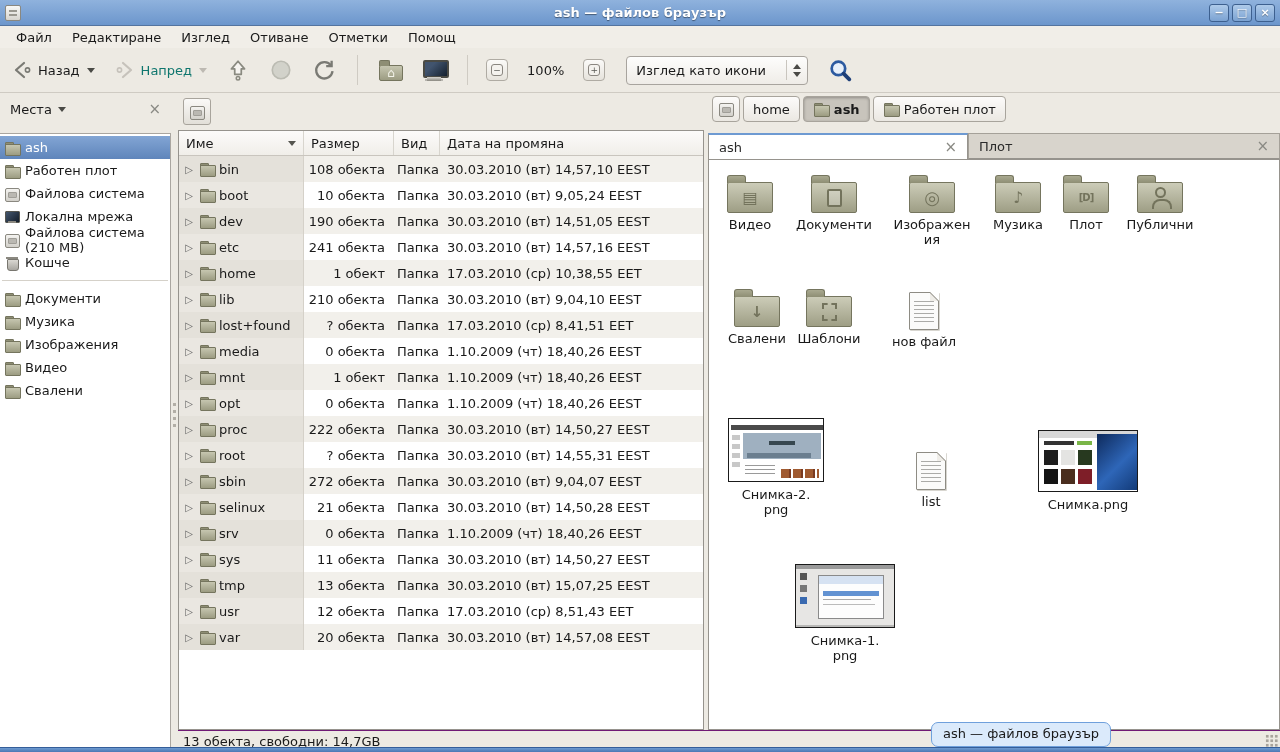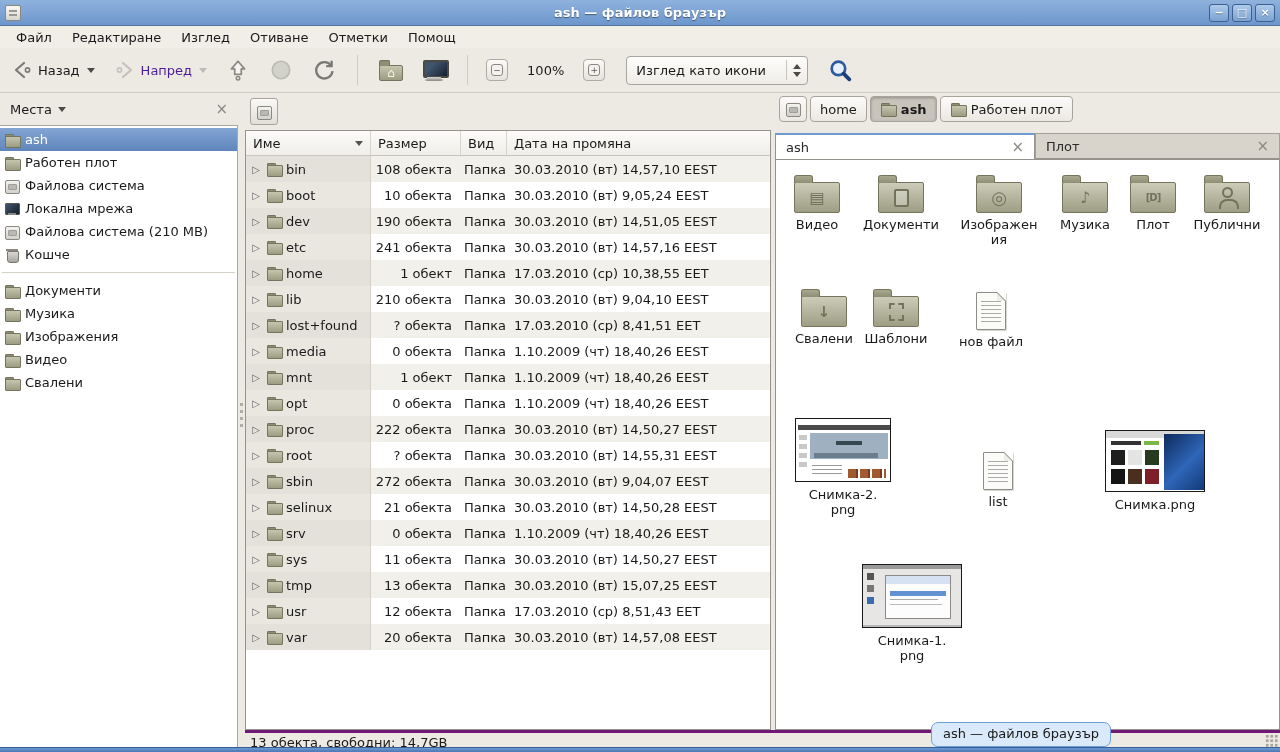--- a/index.html
+++ b/index.html
@@ -23,21 +23,21 @@
 
   
   .menubar { height:22px; display:flex; align-items:center; padding-left:6px; background:#F1EEE8; }
   .menu-item { padding:2px 10px; }
 
   
   .toolbar { height:45px; display:flex; align-items:center; padding:0 6px; gap:9px;
     border-bottom:1px solid #CFCBC3; background:#EDEAE3; }
   .tbtn { display:flex; align-items:center; gap:5px; padding:4px 5px; border-radius:4px; }
   .tbtn .lbl { padding-top:1px; }
-  .tbtn.disabled { color:#4c1d95; }
+  .tbtn.disabled { color:#0f766e; }
   .chev { width:0; height:0; border-left:4px solid transparent; border-right:4px solid transparent;
     border-top:5px solid #4a4a46; margin-left:2px; }
   .chev.dis { border-top-color:#BDB9B2; }
   .tsep { width:1px; height:30px; background:#CFCBC3; margin:0 7px; flex:none; }
   .tb-folder { width:24px; height:16px; position:relative; margin-top:6px; border-radius:2px;
     background:linear-gradient(#C6C6B0,#9C9C82); border:1px solid #75755E; }
   .tb-folder::before { content:""; position:absolute; top:-6px; left:-1px; width:9px; height:5px;
     background:#8E8E74; border:1px solid #75755E; border-bottom:none; border-radius:2px 2px 0 0; }
   .tb-folder::after { content:"⌂"; position:absolute; inset:0; color:#F2F2E8; font-size:12px;
     line-height:14px; text-align:center; }
@@ -56,21 +56,21 @@
   .view-select .vtext { flex:1; }
   .vs-div { width:1px; height:20px; background:#C9C5BE; margin:0 6px; }
   .spinner i { display:block; width:0; height:0; border-left:4px solid transparent; border-right:4px solid transparent; }
   .spinner .up { border-bottom:5px solid #4a4a46; margin-bottom:3px; }
   .spinner .down { border-top:5px solid #4a4a46; }
   .search-btn { margin-left:10px; display:flex; align-items:center; }
 
   
   .main { display:flex; height:659px; }
 
-  .sidebar { width:238px; flex:none; display:flex; flex-direction:column; }
+  .sidebar { width:171px; flex:none; display:flex; flex-direction:column;gap:8px; }
   .sidebar-header { height:32px; display:flex; align-items:center; padding:0 10px; gap:4px; }
   .sidebar-header .close, .tab .close { color:#8a8a84; font-size:15px; line-height:14px; }
   .sidebar-header .close { margin-left:auto; }
   .sidebar-list { flex:1; background:#fff; border:1px solid #AAA6A0; border-left:none; border-bottom:none; padding-top:2px; }
   .s-item { height:23px; display:flex; align-items:center; gap:5px; padding:0 4px; }
   .s-item.selected { background:linear-gradient(#82A5D4,#5F85BB); color:#fff; }
   .s-sep { height:11px; margin:0 0 2px; position:relative; }
   .s-sep::after { content:""; position:absolute; left:2px; right:2px; top:6px; height:1px; background:#D5D1C9; }
 
   .mi { width:16px; height:16px; position:relative; flex:none; }
@@ -198,21 +198,21 @@
       linear-gradient(#D6E2F2,#D6E2F2),
       linear-gradient(#6292D2,#6292D2),
       linear-gradient(#AAA,#AAA), linear-gradient(#BBB,#BBB),
       linear-gradient(#FDFDFD,#FDFDFD), linear-gradient(#8A8A8A,#8A8A8A),
       linear-gradient(#555,#555), linear-gradient(#777,#777), linear-gradient(#3A6AB0,#3A6AB0),
       linear-gradient(#9A9A9A,#9A9A9A), linear-gradient(#B8B8B6,#B8B8B6);
     background-position:23px 11px, 27px 26px, 27px 34px, 27px 39px, 23px 11px, 22px 10px, 4px 8px, 4px 20px, 4px 32px, 0 0, 0 60px;
     background-size:64px 8px, 56px 5px, 48px 1px, 52px 1px, 64px 42px, 66px 44px, 7px 7px, 7px 7px, 7px 7px, 100px 4px, 100px 4px; }
 
   
-  .statusbar { height:22px; flex:none; border-top:3px solid #701a75; display:flex; align-items:center;
+  .statusbar { height:22px; flex:none; border-top:1px solid #701a75; display:flex; align-items:center;
     padding-left:5px; position:relative; }
   .statusbar::after { content:""; position:absolute; right:2px; bottom:5px; width:13px; height:13px;
     background:radial-gradient(circle,#A8A49C 1.3px,transparent 1.5px); background-size:4.5px 4.5px; }
   .tooltip { position:absolute; left:931px; top:722px; height:25px; padding:3px 11px; background:#DBEAFB;
     border:1px solid #6FA0DC; border-radius:7px; z-index:20; }
   .bottom-strip { position:absolute; left:0; right:0; bottom:0; height:5px; z-index:10;
     background:linear-gradient(#6E9AD0,#4A78B4); border-top:1px solid #345E9A; }
 
   
   #iv-video      { left:4px;   top:12px;  width:74px; }

